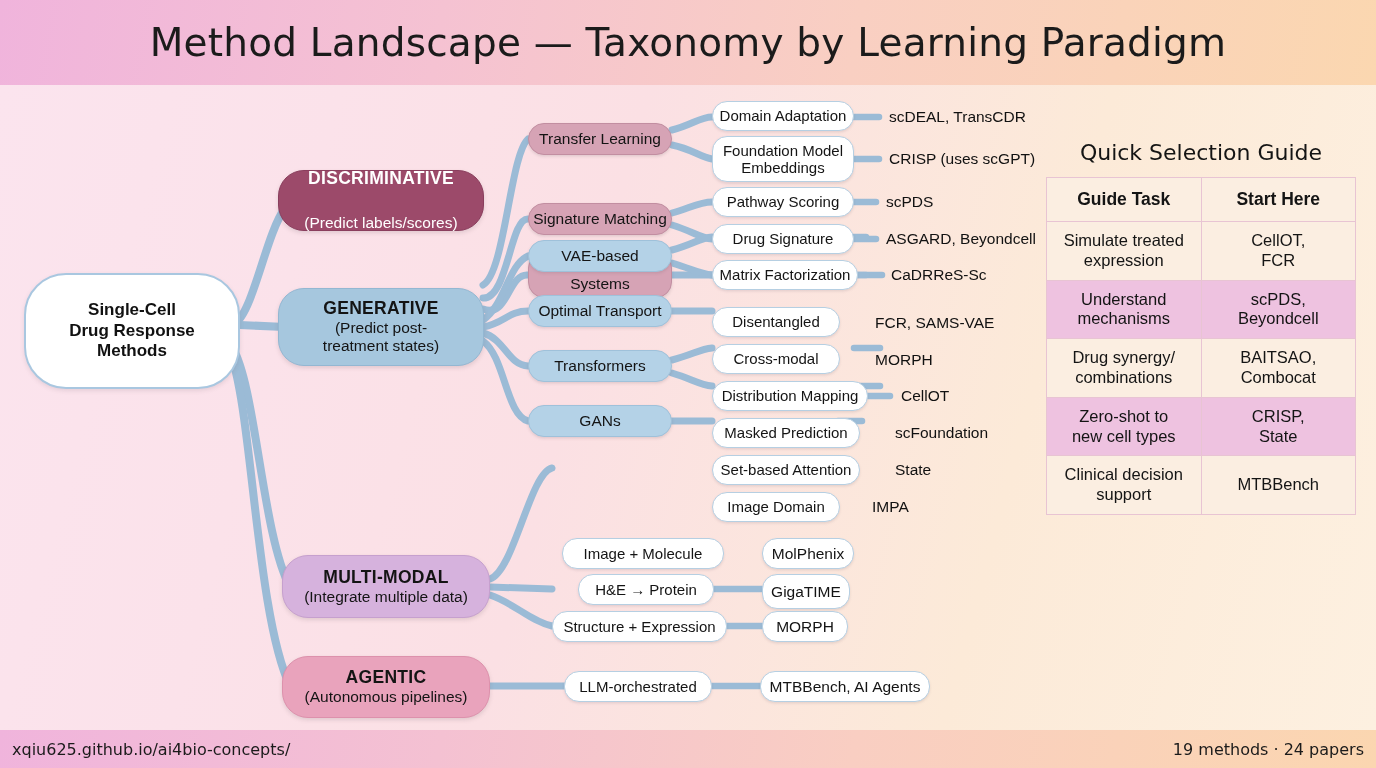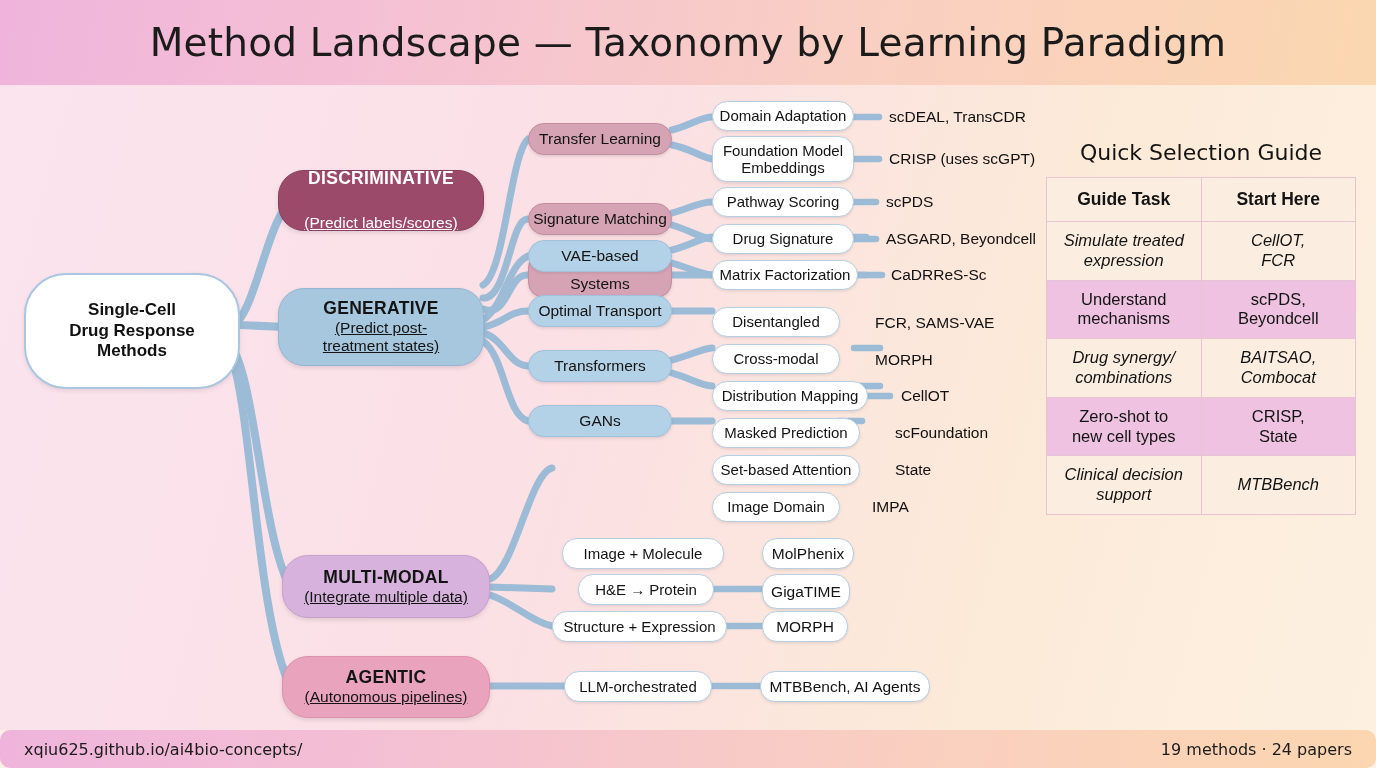--- a/index.html
+++ b/index.html
@@ -48,21 +48,21 @@
     font-size: 17px;
     line-height: 1.22;
     box-shadow: 0 2px 4px rgba(120,100,110,.16);
   }
 
   .branch {
     border-radius: 26px;
     box-shadow: 0 2px 4px rgba(120,100,110,.20);
   }
   .branch .b-main { font-weight: bold; font-size: 17.5px; letter-spacing: .3px; }
-  .branch .b-sub  { font-weight: 400; font-size: 15.5px; text-decoration: underline; }
+  .branch .b-sub  { font-weight: 400; font-size: 15.5px; }
 
   .b-discriminative { background: #9c4a6a; color: #fff; border: 1.5px solid #8a3e5d; }
   .b-generative     { background: #a6c7de; color: #141414; border: 1.5px solid #93b7d2; }
   .b-multimodal     { background: #d6b2dd; color: #141414; border: 1.5px solid #c6a0ce; }
   .b-agentic        { background: #e9a3bc; color: #141414; border: 1.5px solid #dd91ac; }
 
   .mid {
     border-radius: 16px;
     font-size: 15.5px;
     color: #141414;
@@ -104,31 +104,30 @@
     border: 1px solid #e8c4d3;
     text-align: center;
     padding: 9px 6px;
     font-size: 16.5px;
     color: #141414;
     line-height: 1.2;
   }
   #guide-table th { background: #fbeee1; font-weight: bold; font-size: 17.5px; padding: 11px 6px; }
   #guide-table td:first-child { width: 175px; }
   #guide-table tr.odd td  { background: #eec2e0; }
-  #guide-table tr.even td { background: #fbeee1; font-style: italic; }
+  #guide-table tr.even td { background: #fbeee1; }
 
   
   #footer {
     position: absolute; left: 0; top: 730px; width: 1376px; height: 38px;
     background: linear-gradient(100deg, #f0b4dc 0%, #f4c1d2 32%, #f9cec2 62%, #fbd6b0 100%);
     display: flex; align-items: center; justify-content: space-between;
-    padding: 0 24px;
+    padding: 0 12px;
     font-size: 16px; color: #1b1b1b;
     font-family: "DejaVu Sans", sans-serif;
-    border-radius: 10px;
   }
 </style>
 </head>
 <body>
 
 <div id="header">
   <div id="header-title">Method Landscape — Taxonomy by Learning Paradigm</div>
 </div>
 
 <div id="canvas">

